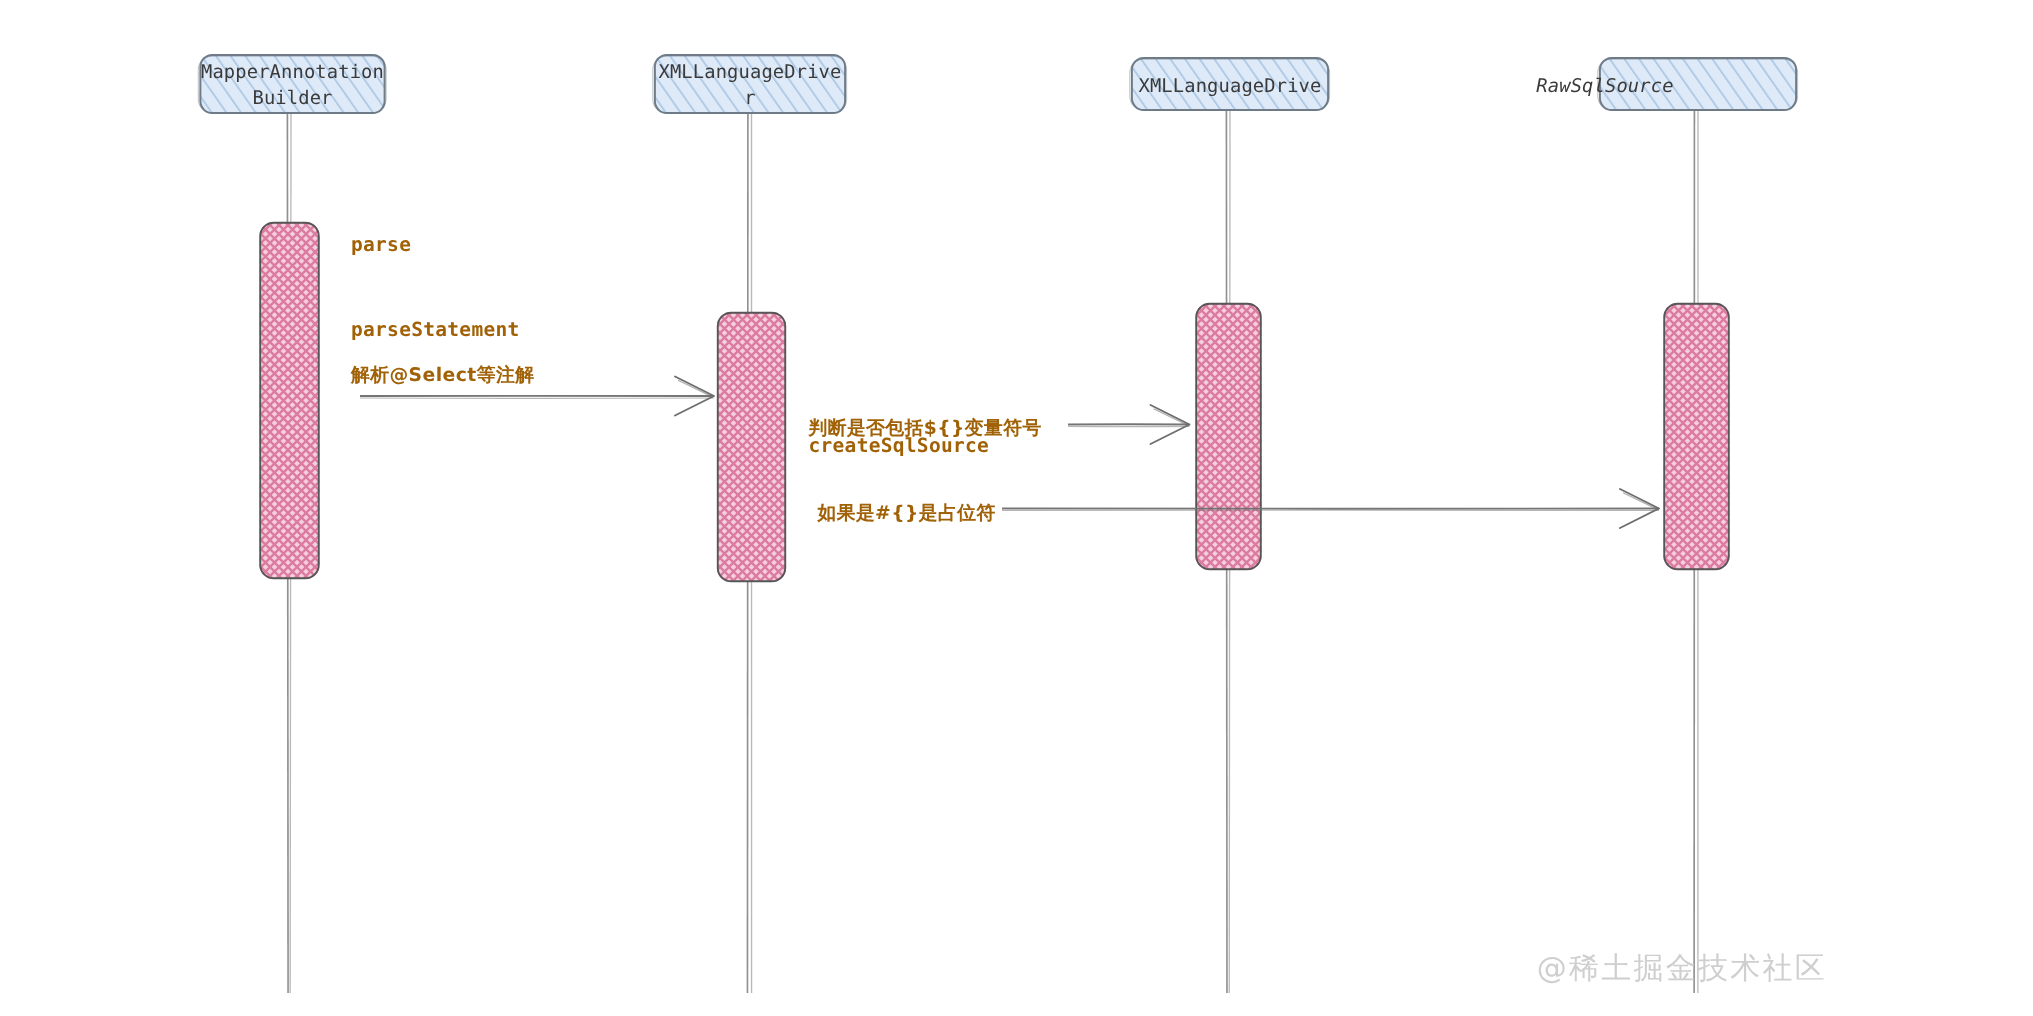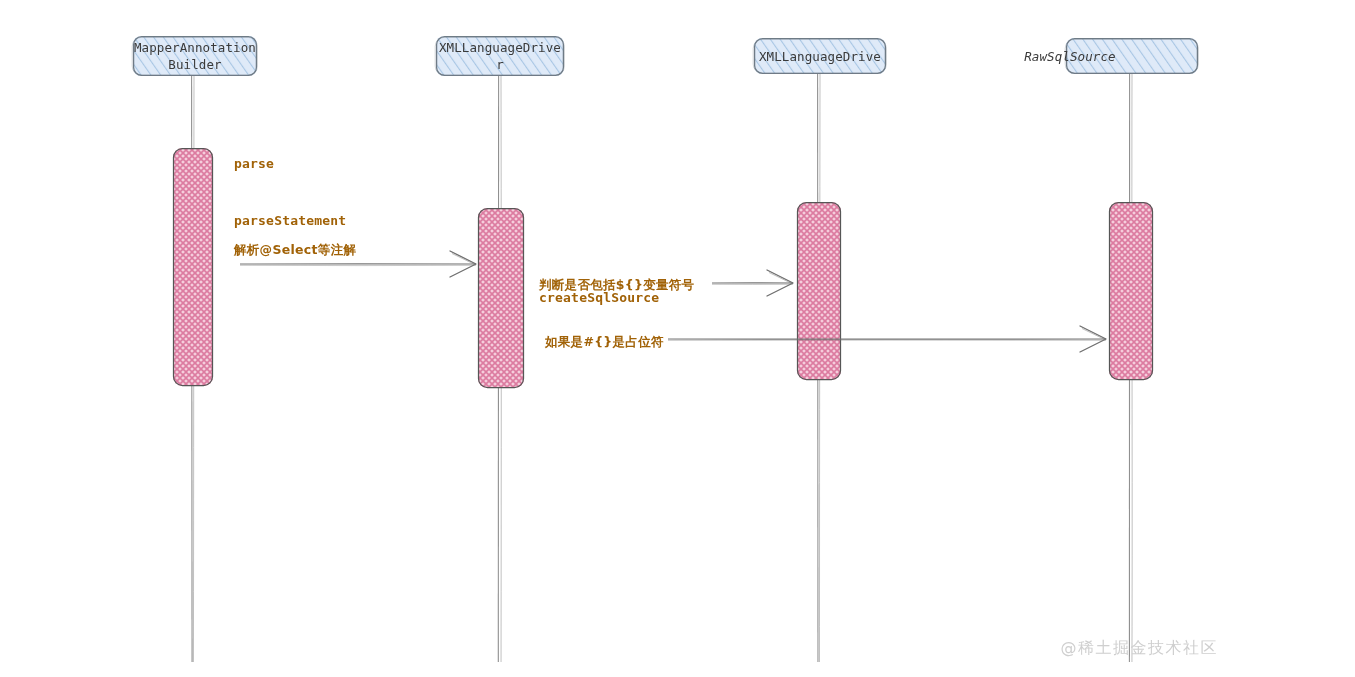--- a/index.html
+++ b/index.html
@@ -56,21 +56,21 @@
   }
   .msg-label.mono-strong {
     font-weight: 700;
     color: #a16207;
   }
   #watermark {
     position: absolute;
     right: 18px;
     bottom: 18px;
     font-family: "DejaVu Sans", sans-serif;
-    font-size: 16px;
+    font-size: 20px;
     color: #cfcfcf;
     letter-spacing: 1.5px;
     user-select: none;
   }
 </style>
 </head>
 <body>
 
 <div id="canvas-root">
 

